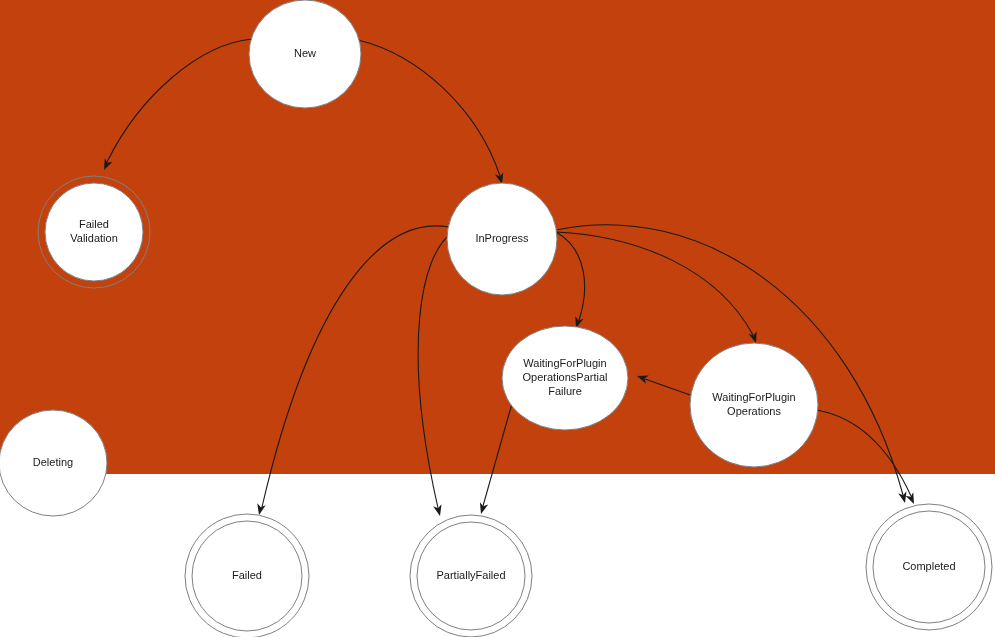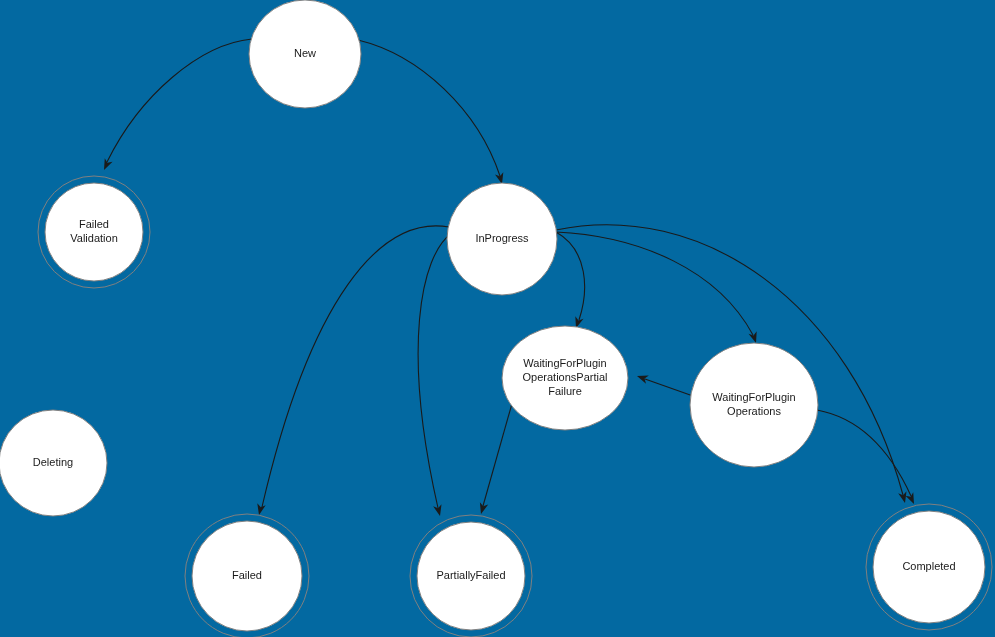--- a/index.html
+++ b/index.html
@@ -9,22 +9,22 @@
   }
   body {
     width: 995px;
     height: 637px;
     overflow: hidden;
     font-family: "Liberation Sans", sans-serif;
   }
   #diagram-root {
     position: relative;
     width: 995px;
-    height: 637px;
-    background: #0369a1;
+    height: 474px;
+    background: #c2410c;
   }
   svg#state-diagram {
     display: block;
     width: 995px;
     height: 637px;
   }
   .node-shape {
     fill: #ffffff;
     stroke: #808080;
     stroke-width: 1;

